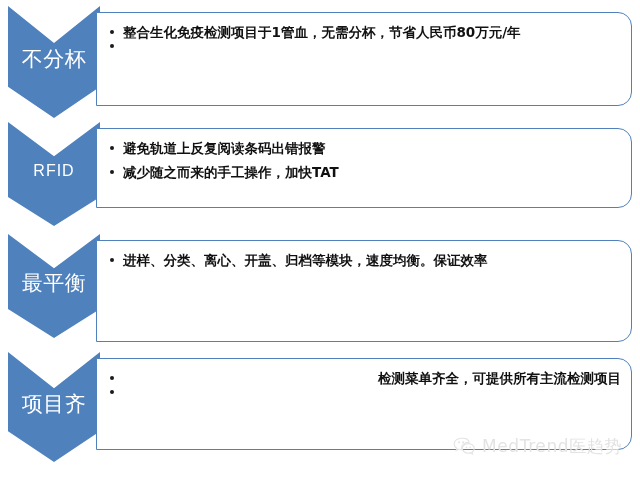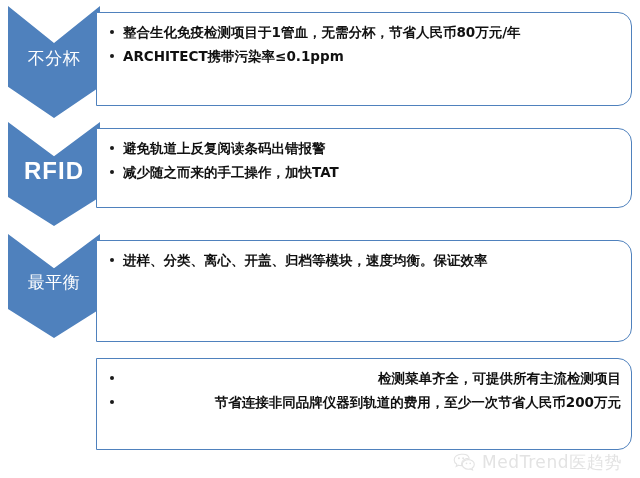--- a/index.html
+++ b/index.html
@@ -47,27 +47,27 @@
   .chevron-label {
     color: #ffffff;
     text-align: center;
     line-height: 1.05;
     letter-spacing: 0.5px;
     padding-bottom: 6px;
     white-space: nowrap;
   }
   .chevron-label.cjk {
     font-family: "DejaVu Serif", "Liberation Serif", serif;
-    font-size: 17px;
+    font-size: 21px;
     font-weight: 400;
   }
   .chevron-label.latin {
     font-family: "Liberation Sans", "DejaVu Sans", sans-serif;
-    font-size: 24px;
-    font-weight: bold;
+    font-size: 16px;
+    font-weight: normal;
     letter-spacing: 1px;
   }
 
   
   .panel {
     position: absolute;
     left: 96px;
     top: 6px;
     width: 536px;
     box-sizing: border-box;
@@ -104,21 +104,21 @@
     height: 4px;
     margin-top: -2px;
     border-radius: 50%;
     background: #1a1a1a;
   }
 
   
   #watermark {
     position: absolute;
     right: 18px;
-    bottom: 4px;
+    bottom: 20px;
     display: flex;
     align-items: center;
     gap: 7px;
     opacity: 1;
     pointer-events: none;
   }
   #watermark .wm-text {
     font-family: "DejaVu Sans", "Liberation Sans", sans-serif;
     font-size: 17px;
     color: #e3e3e3;
@@ -133,21 +133,21 @@
 <div id="slide">
 
   <div id="rows-host">
       <div class="row" style="top: 6px; height: 112px;">
         <div class="chevron" style="height: 112px;">
           <div class="chevron-label cjk">不分杯</div>
         </div>
         <div class="panel" style="height: 94px;">
           <ul>
             <li><span class="bullet"></span><span>整合生化免疫检测项目于1管血，无需分杯，节省人民币80万元/年</span></li>
-            <li><span class="bullet"></span><span>ARCHITECT携带污染率≤0.1ppm</span></li>
+            <li><span class="bullet"></span></li>
           </ul>
         </div>
       </div>
       <div class="row" style="top: 122px; height: 104px;">
         <div class="chevron" style="height: 104px;">
           <div class="chevron-label latin">RFID</div>
         </div>
         <div class="panel" style="height: 80px;">
           <ul>
             <li><span class="bullet"></span><span>避免轨道上反复阅读条码出错报警</span></li>
@@ -159,24 +159,27 @@
         <div class="chevron" style="height: 104px;">
           <div class="chevron-label cjk">最平衡</div>
         </div>
         <div class="panel" style="height: 102px;">
           <ul>
             <li><span class="bullet"></span><span>进样、分类、离心、开盖、归档等模块，速度均衡。保证效率</span></li>
           </ul>
         </div>
       </div>
       <div class="row" style="top: 352px; height: 110px;">
+        <div class="chevron" style="height: 110px;">
+          <div class="chevron-label cjk">项目齐</div>
+        </div>
         <div class="panel" style="height: 92px; text-align: right;">
           <ul>
             <li><span class="bullet"></span><span>检测菜单齐全，可提供所有主流检测项目</span></li>
-            <li><span class="bullet"></span><span>节省连接非同品牌仪器到轨道的费用，至少一次节省人民币200万元</span></li>
+            <li><span class="bullet"></span></li>
           </ul>
         </div>
       </div>
     </div>
 
   <div id="watermark">
     <span>
       <svg width="22" height="19" viewBox="0 0 22 19" aria-hidden="true">
         <path d="M8.2 1.3C4.3 1.3 1.2 3.8 1.2 6.9c0 1.8 1.0 3.4 2.6 4.4L3.2 13.4l2.3-1.2c.8.2 1.7.4 2.7.4.2 0 .5 0 .7 0-.2-.5-.3-1.1-.3-1.7 0-3.1 3.0-5.6 6.8-5.6.3 0 .5 0 .8 0-.6-2.3-3.3-4-6.0-4z" fill="none" stroke="#E3E3E3" stroke-width="1.1"></path>
         <circle cx="5.9" cy="5.3" r="0.95" fill="#E3E3E3"></circle>

